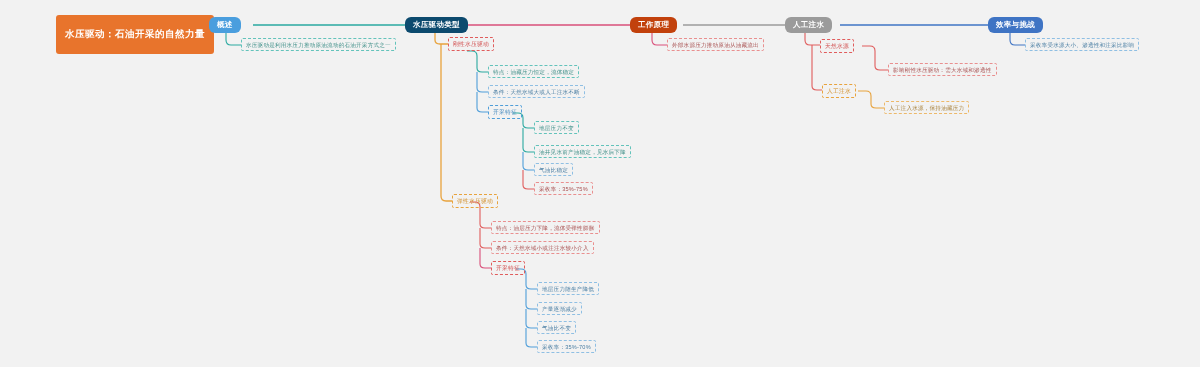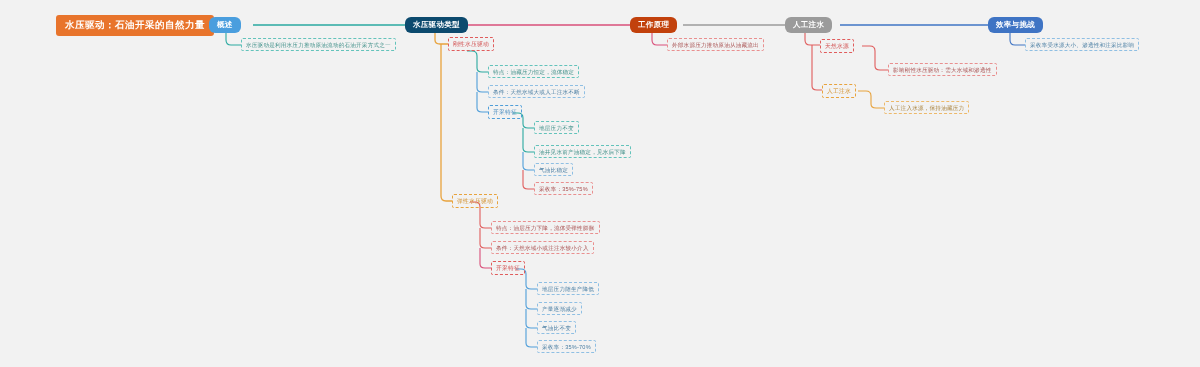--- a/index.html
+++ b/index.html
@@ -31,21 +31,21 @@
     white-space: nowrap;
     line-height: 1.15;
   }
   
   .root {
     background: #e8742c;
     color: #ffffff;
     border-radius: 3px;
     font-size: 9.5px;
     font-weight: bold;
-    padding: 5px 9px;
+    padding: 14px 9px;
     letter-spacing: 0.5px;
   }
   
   .lvl1 {
     color: #ffffff;
     border-radius: 6px;
     font-size: 7.5px;
     font-weight: bold;
     padding: 3.5px 8px;
     text-align: center;

